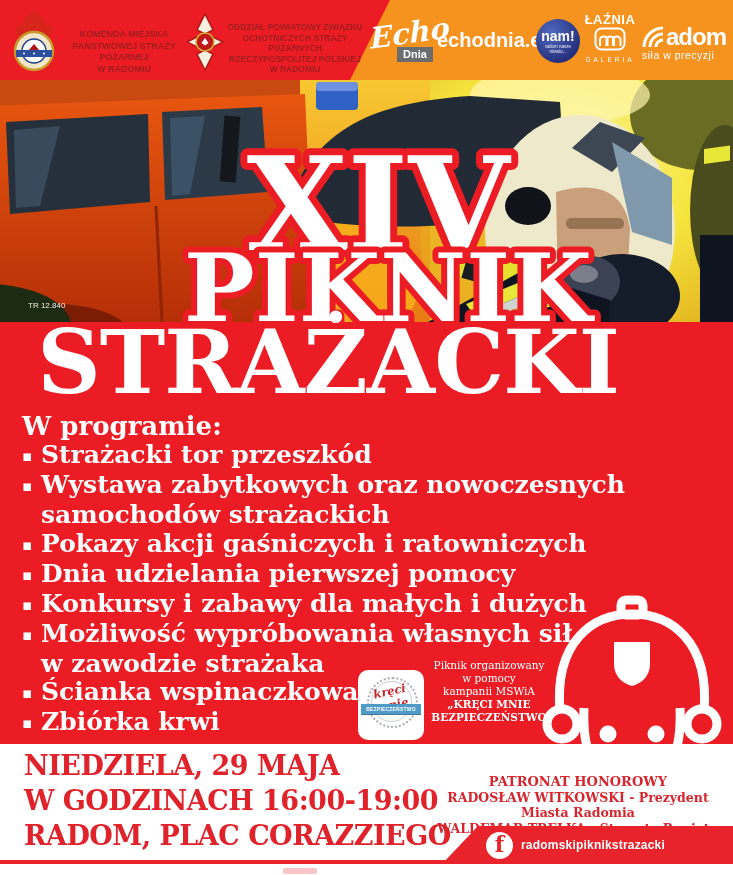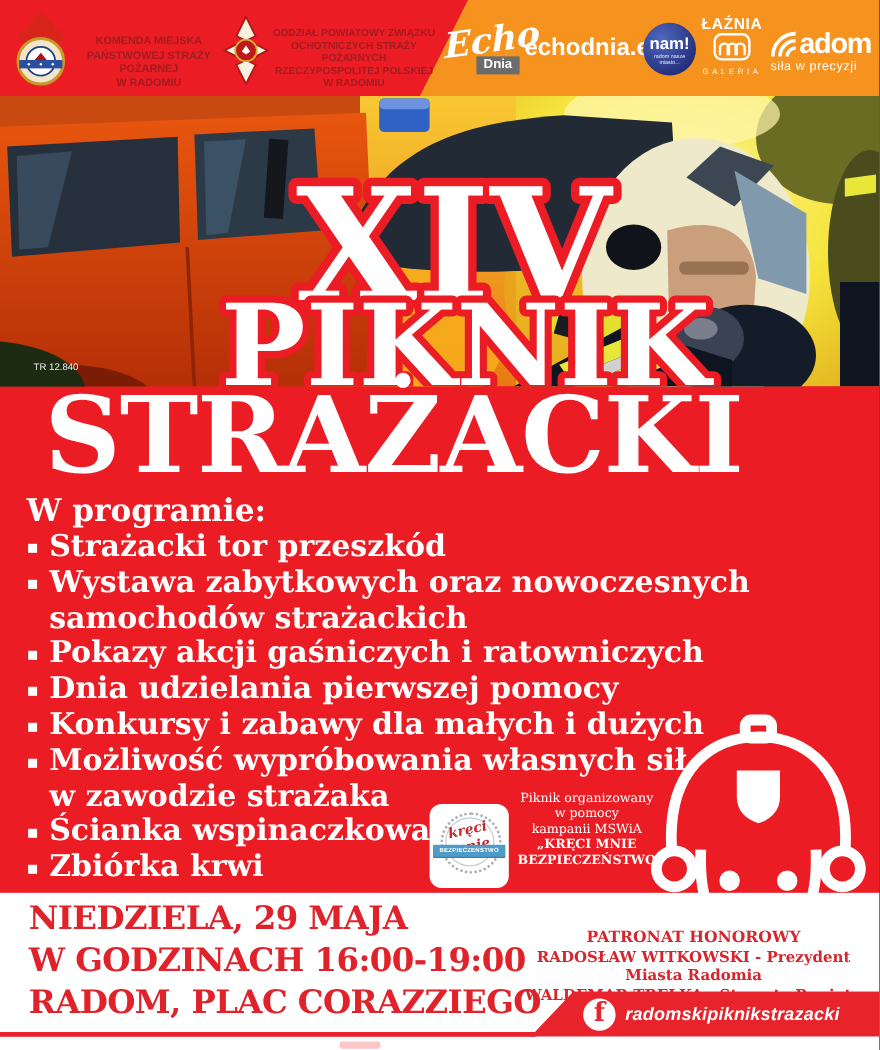--- a/index.html
+++ b/index.html
@@ -78,21 +78,21 @@
           font-weight:bold;font-size:12.5px;line-height:15.5px;}
   #patron .h{font-size:13px;}
   #redline{position:absolute;left:0;top:116px;width:446px;height:3.5px;background:#E8232B;}
   #fbbar{position:absolute;left:442px;top:82px;width:291px;height:38px;background:#E8232B;
          clip-path:polygon(36px 0,100% 0,100% 100%,0 100%);
          display:flex;align-items:center;padding-left:44px;box-sizing:border-box;}
   #fbicon{width:27px;height:27px;border-radius:50%;background:#fff;color:#E8232B;
           font-family:"DejaVu Serif",serif;font-weight:bold;font-size:22px;line-height:25px;
           text-align:center;flex:0 0 27px;}
   #fbhandle{color:#fff;font-family:"Liberation Sans",sans-serif;font-weight:bold;
-            font-size:15px;margin-left:8px;letter-spacing:.2px;font-style:italic;}
+            font-size:12px;margin-left:8px;letter-spacing:.2px;}
   #wm{position:absolute;left:283px;top:124px;width:34px;height:6px;background:rgba(236,28,36,.25);
       border-radius:2px;}
 </style>
 </head>
 <body>
 
 <div id="poster">
 
   <svg id="photo" width="733" height="242" viewBox="0 0 733 242">
     <defs>

